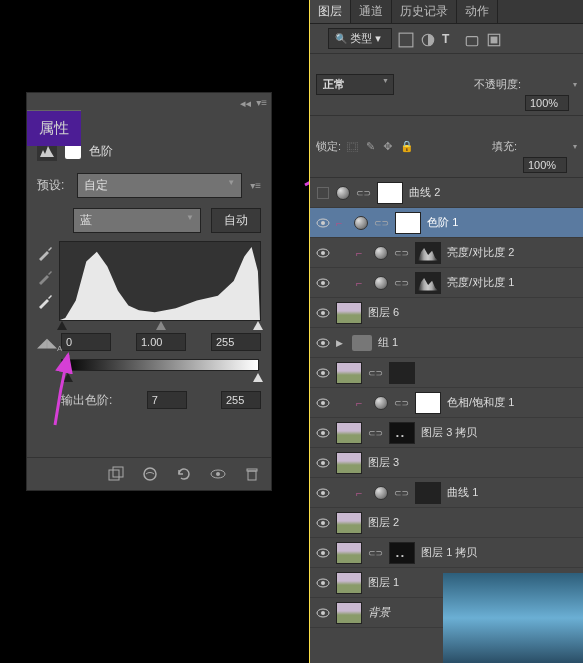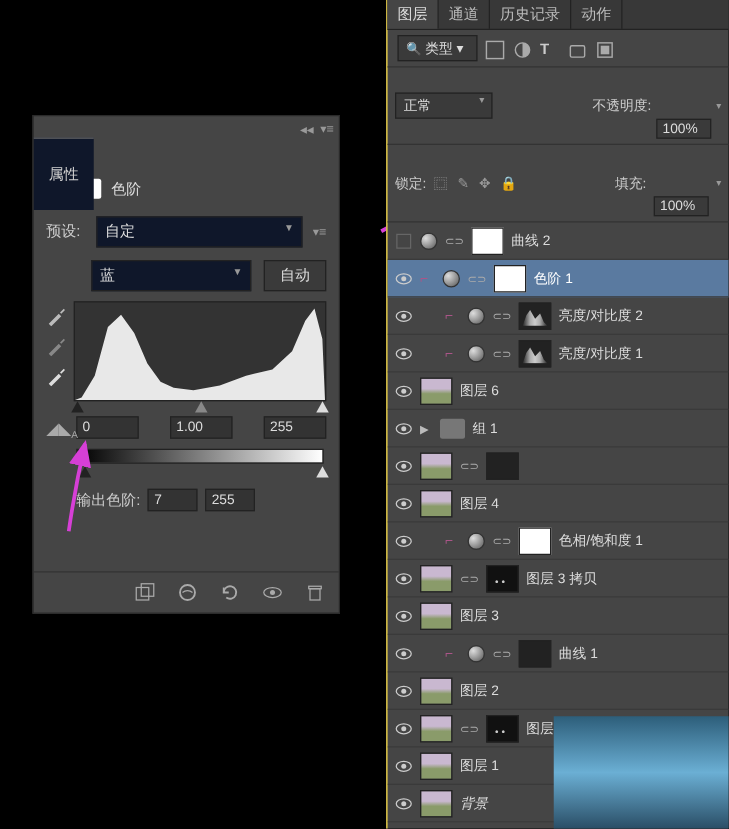--- a/index.html
+++ b/index.html
@@ -2,33 +2,33 @@
 <html><head>
 <meta charset="utf-8">
 <style>
 * { margin: 0; padding: 0; box-sizing: border-box; font-family: "Microsoft YaHei", sans-serif; }
 body { background: #000; width: 583px; height: 663px; position: relative; overflow: hidden; }
 
 
 .props-panel { position: absolute; left: 26px; top: 92px; width: 246px; background: #454545; border: 1px solid #2a2a2a; }
 .props-header { height: 40px; position: relative; }
 .props-tabs { position: absolute; top: 17px; left: 0; }
-.props-tab { display: inline-block; background: #0f172a; color: #d0d0d0; font-size: 12px; padding: 20px 12px; border-top: 1px solid #666; }
+.props-tab { display: inline-block; background: #4c1d95; color: #d0d0d0; font-size: 15px; padding: 8px 12px; border-top: 1px solid #666; }
 .props-menu { position: absolute; right: 4px; top: 4px; color: #999; font-size: 10px; cursor: pointer; }
 .close-x { position: absolute; right: 4px; top: 4px; color: #999; font-size: 11px; }
 .props-body { padding: 8px 10px; }
 .adj-title { display: flex; align-items: center; gap: 8px; margin-bottom: 12px; }
 .adj-icon { width: 20px; height: 20px; background: #333; display: flex; align-items: center; justify-content: center; }
 .adj-icon svg { width: 16px; height: 14px; }
 .mask-icon { width: 16px; height: 16px; background: #fff; border-radius: 2px; }
 .adj-label { color: #ddd; font-size: 12px; }
 
 .row { display: flex; align-items: center; gap: 8px; margin-bottom: 10px; }
 .row-label { color: #ccc; font-size: 12px; width: 32px; }
-.select { flex: 1; background: #0f172a; border: 1px solid #222; color: #ddd; font-size: 12px; padding: 3px 6px; position: relative; }
+.select { flex: 1; background: #737373; border: 1px solid #222; color: #ddd; font-size: 12px; padding: 3px 6px; position: relative; }
 .select::after { content: "▼"; position: absolute; right: 6px; top: 4px; font-size: 8px; color: #999; }
 .btn { background: #3a3a3a; border: 1px solid #222; color: #ddd; font-size: 12px; padding: 3px 12px; }
 
 .channel-row { display: flex; gap: 10px; padding-left: 36px; margin-bottom: 8px; }
 
 .histogram-area { display: flex; gap: 6px; }
 .eyedroppers { display: flex; flex-direction: column; gap: 8px; padding-top: 4px; }
 .eyedrop { width: 16px; height: 16px; color: #bbb; }
 .histogram { flex: 1; height: 80px; background: #333; position: relative; border: 1px solid #222; }
 .histogram svg { width: 100%; height: 100%; }
@@ -37,44 +37,44 @@
 .slider-tri { position: absolute; width: 0; height: 0; border-left: 5px solid transparent; border-right: 5px solid transparent; top: 0; }
 .tri-black { border-bottom: 9px solid #222; }
 .tri-gray { border-bottom: 9px solid #888; }
 .tri-white { border-bottom: 9px solid #ddd; }
 
 .levels-inputs { display: flex; gap: 6px; margin-left: 24px; margin-bottom: 8px; align-items: center; }
 .num-input { width: 50px; background: #333; border: 1px solid #222; color: #ddd; font-size: 11px; padding: 2px 4px; }
 .spacer { flex: 1; }
 
 .gradient-bar { height: 12px; margin-left: 24px; margin-right: 2px; background: linear-gradient(to right, #000, #fff); border: 1px solid #222; margin-bottom: 2px; }
-.output-row { display: flex; align-items: center; gap: 6px; margin-left: 24px; margin-top: 6px; }
+.output-row { display: flex; align-items: center; gap: 6px; margin-left: 24px; margin-top: 6px; justify-content: space-between; }
 .output-label { color: #ccc; font-size: 12px; }
 .output-row .num-input { width: 40px; }
 
 .props-footer { display: flex; justify-content: flex-end; gap: 16px; padding: 8px 10px; border-top: 1px solid #333; margin-top: 40px; }
 .footer-icon { width: 18px; height: 16px; color: #aaa; }
 
 
 .arrow1 { position: absolute; pointer-events: none; }
 .arrow2 { position: absolute; pointer-events: none; }
 
 
 .layers-panel { position: absolute; right: 0; top: 0; width: 274px; height: 663px; background: #454545; border-left: 1px solid #fde047; }
 .layers-tabs { display: flex; background: #383838; border-bottom: 1px solid #222; }
 .ltab { color: #bbb; font-size: 12px; padding: 3px 8px; border-right: 1px solid #222; }
 .ltab.active { background: #454545; color: #ddd; }
 
-.layers-toolbar { display: flex; align-items: center; gap: 6px; padding: 4px 8px; border-bottom: 1px solid #333; }
+.layers-toolbar { display: flex; align-items: center; gap: 6px; padding: 4px 18px; border-bottom: 1px solid #333; }
 .kind-select { background: #3a3a3a; border: 1px solid #222; color: #ddd; font-size: 11px; padding: 2px 6px; width: 64px; position: relative; }
 .kind-select span::before { content: "🔍 "; font-size: 10px; }
 .tbicon { width: 16px; height: 14px; color: #aaa; }
 
 .blend-row { display: flex; align-items: center; gap: 4px; padding: 4px 6px; border-bottom: 1px solid #333; font-size: 11px; color: #ccc; }
-.blend-select { background: #3a3a3a; border: 1px solid #222; color: #ddd; font-size: 11px; padding: 2px 6px; width: 78px; position: relative; }
+.blend-select { background: #3a3a3a; border: 1px solid #222; color: #ddd; font-size: 11px; padding: 2px 6px; width: 78px; position: relative; font-weight: bold; }
 .blend-select::after { content: "▼"; position: absolute; right: 4px; font-size: 7px; color: #999; }
 .opacity-input { background: #3a3a3a; border: 1px solid #222; color: #ddd; font-size: 11px; padding: 1px 4px; width: 44px; margin-top: 37px; }
 
 .lock-row { display: flex; align-items: center; gap: 6px; padding: 4px 6px; border-bottom: 1px solid #333; font-size: 11px; color: #ccc; }
 .lock-icons { display: flex; gap: 8px; }
 .lock-icons span { color: #999; font-size: 11px; }
 
 .layers-list { overflow-y: auto; }
 .layer { display: flex; align-items: center; height: 30px; border-bottom: 1px solid #3a3a3a; padding: 0 6px; gap: 6px; }
 .layer.selected { background: #5a7aa0; }
@@ -353,30 +353,20 @@
         <span style="color:#aaa;font-size:9px">⊂⊃</span>
         <span class="thumb dark"></span>
       </div>
       <div class="layer">
         <span class="vis">
           <svg viewBox="0 0 14 10">
             <ellipse cx="7" cy="5" rx="6" ry="4" fill="none" stroke="#ccc" stroke-width="1"></ellipse>
             <circle cx="7" cy="5" r="2" fill="#ccc"></circle>
           </svg>
         </span>
-        <span class="thumb img"></span>
-        <span class="layer-name">图层 4</span>
-      </div>
-      <div class="layer">
-        <span class="vis">
-          <svg viewBox="0 0 14 10">
-            <ellipse cx="7" cy="5" rx="6" ry="4" fill="none" stroke="#ccc" stroke-width="1"></ellipse>
-            <circle cx="7" cy="5" r="2" fill="#ccc"></circle>
-          </svg>
-        </span>
         <span class="indent"></span>
         <span class="link-ic">⌐</span>
         <span class="adj-circ"></span>
         <span style="color:#aaa;font-size:9px">⊂⊃</span>
         <span class="thumb white"></span>
         <span class="layer-name">色相/饱和度 1</span>
       </div>
       <div class="layer">
         <span class="vis">
           <svg viewBox="0 0 14 10">

